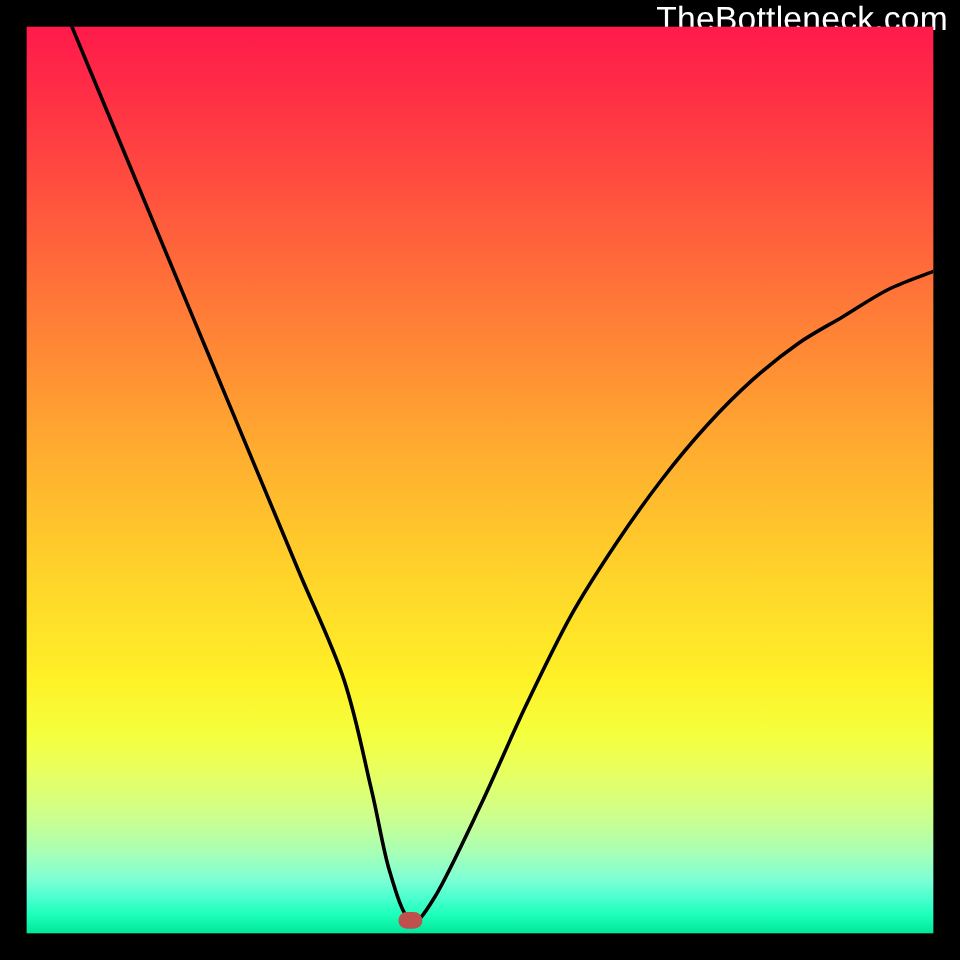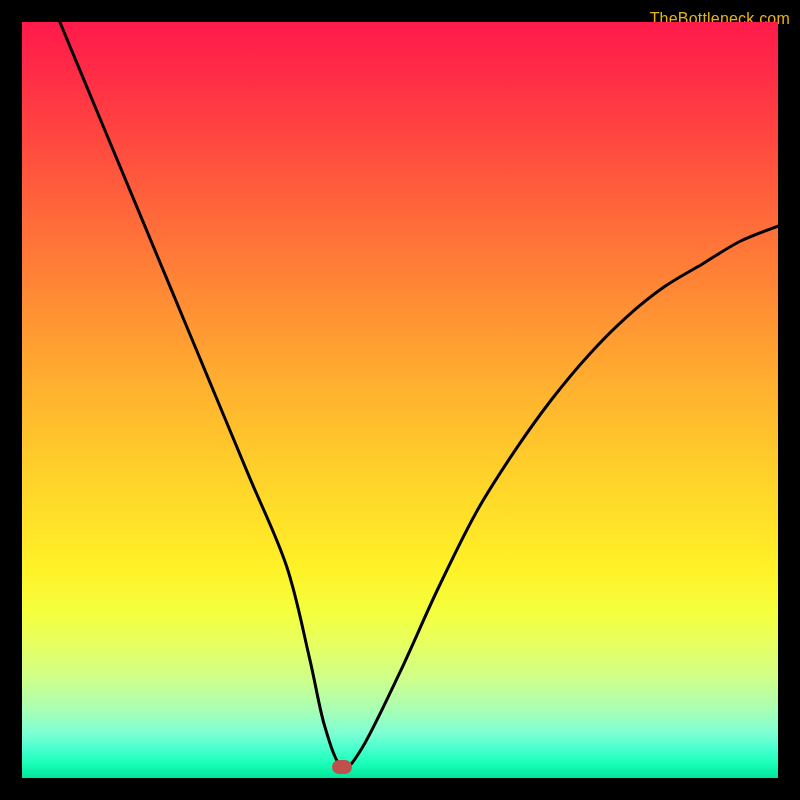--- a/index.html
+++ b/index.html
@@ -54,24 +54,24 @@
   .marker {
     position: absolute;
     width: 20px;
     height: 14px;
     background: #c0504d;
     border-radius: 7px;
     transform: translate(-50%, -50%);
   }
   .watermark {
     position: absolute;
-    top: 10px;
+    top: 0;
     right: 10px;
-    color: #eab308;
-    font-size: 16px;
+    color: #ffffff;
+    font-size: 28px;
     font-weight: 500;
     letter-spacing: 0.2px;
   }
 </style>
 </head>
 <body>
 
 <div class="frame">
 
   <div class="watermark">TheBottleneck.com</div>

